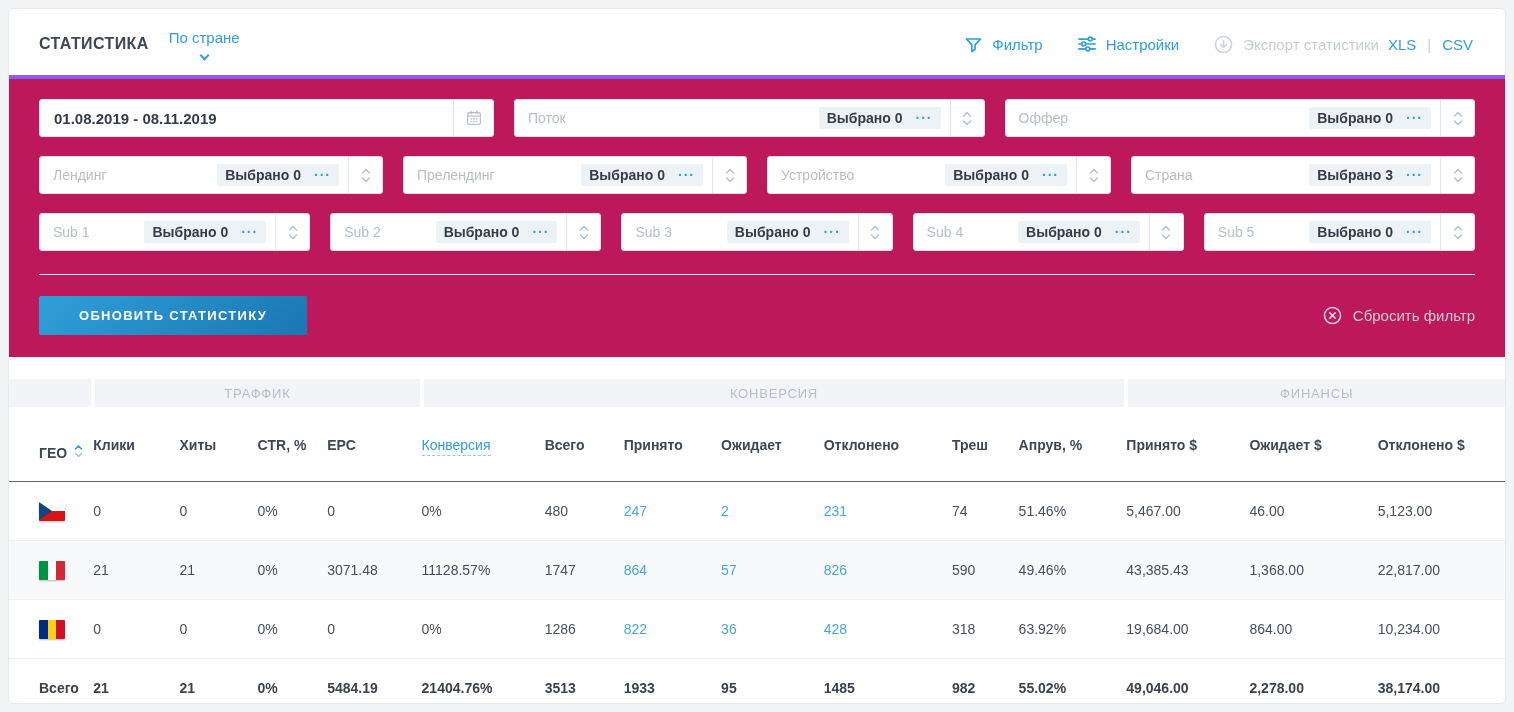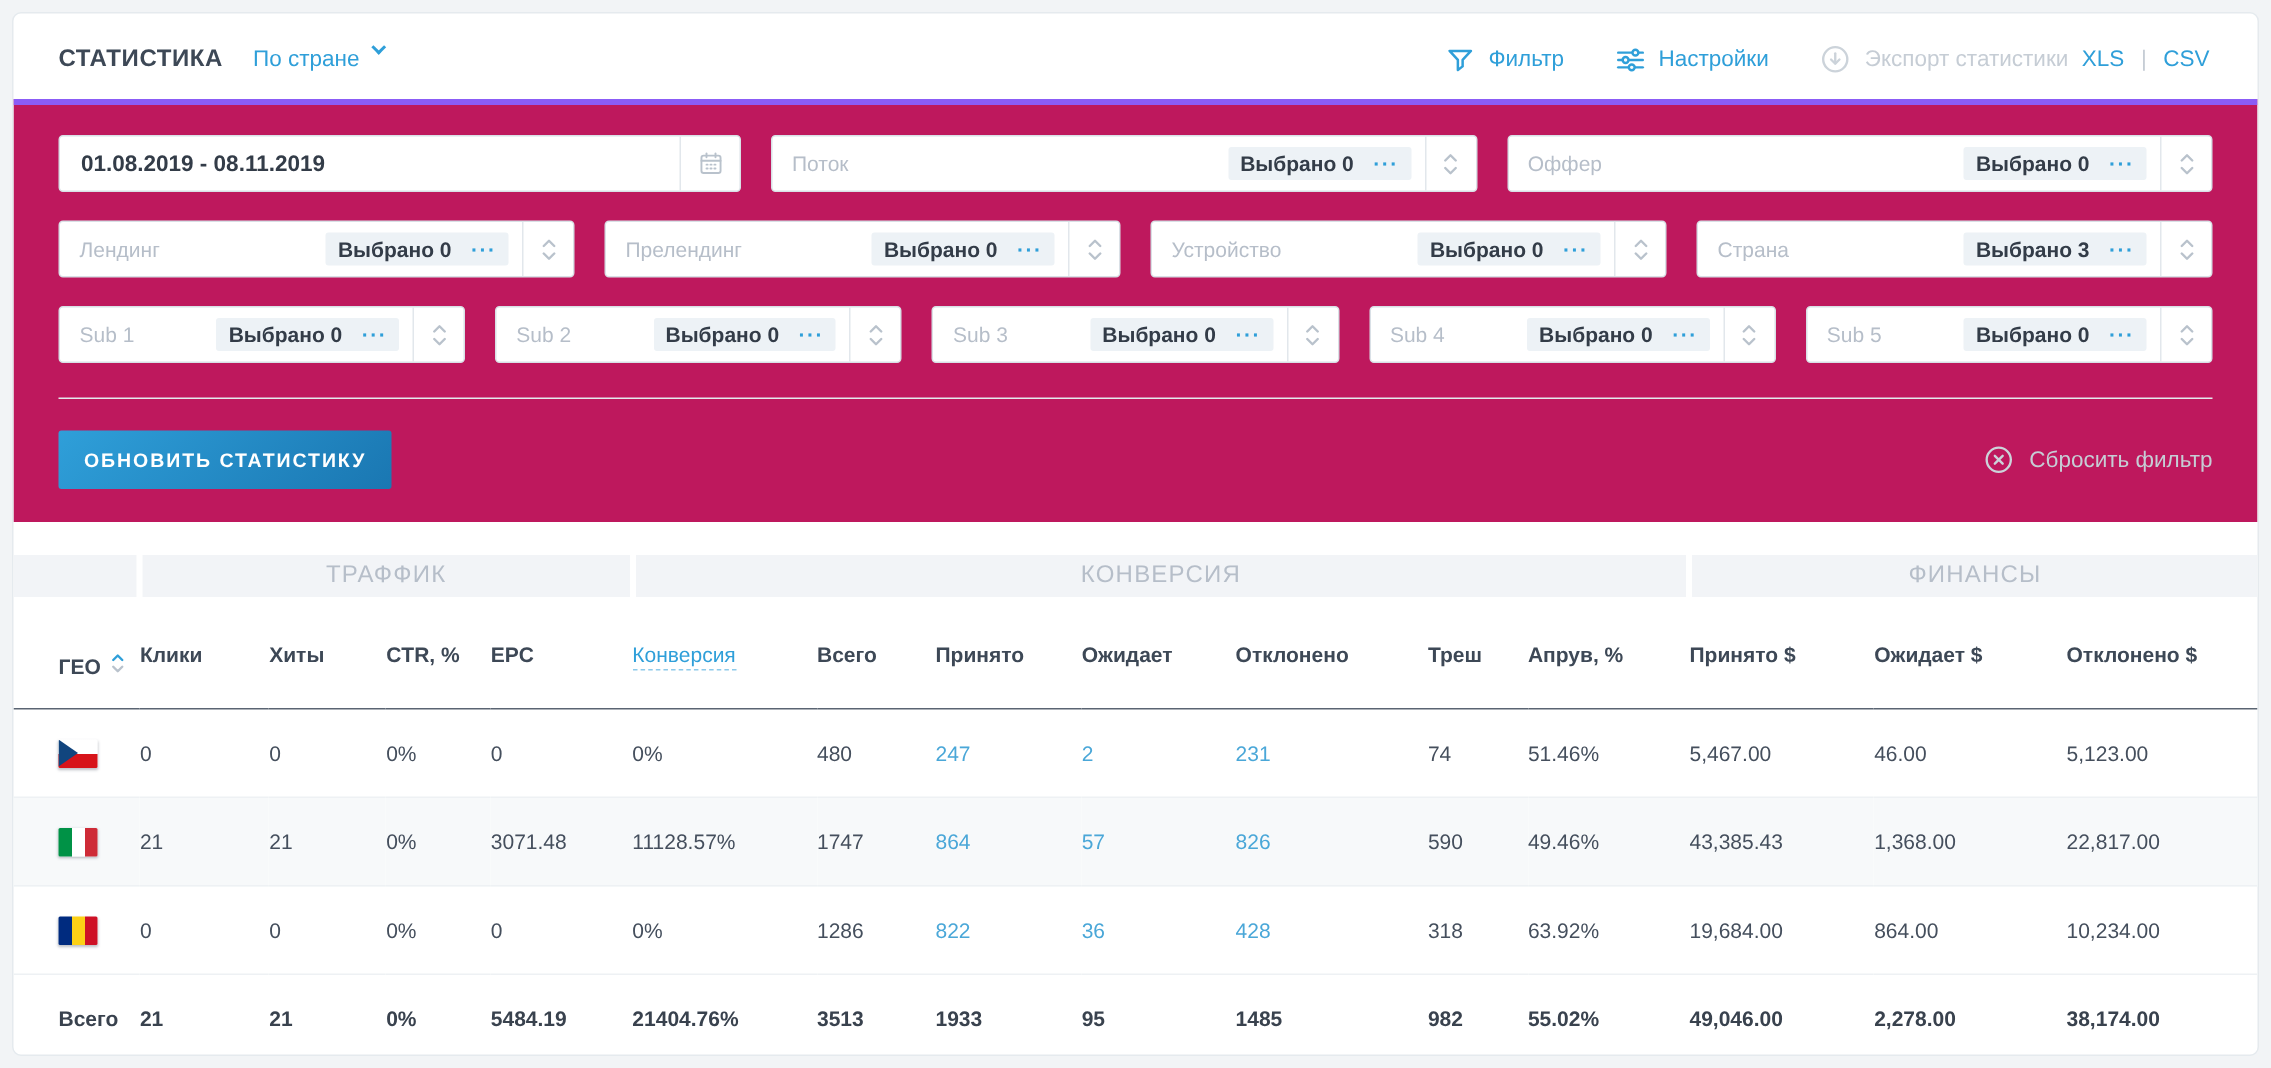--- a/index.html
+++ b/index.html
@@ -11,22 +11,22 @@
   }
   .card {
     width:1498px; height:696px; margin:8px;
     background:#fff; border:1px solid #e5eaee; border-radius:6px;
     overflow:hidden;
   }
 
   
   .topbar { display:flex; align-items:center; padding:20px 32px 16px 30px; }
   .title { font-size:16px; font-weight:700; color:#3d4856; letter-spacing:.4px; }
-  .view-sel { margin-left:20px; display:flex; gap:9px;
-              color:#2f9fd9; font-size:15px; cursor:pointer; }
+  .view-sel { margin-left:20px; display:flex; align-items:center; gap:9px;
+              color:#2f9fd9; font-size:15px; cursor:pointer;flex-direction:column; }
   .chev { width:7px; height:7px; border-right:2px solid #2f9fd9; border-bottom:2px solid #2f9fd9;
           transform:rotate(45deg); margin-top:-3px; }
   .topbar-right { margin-left:auto; display:flex; align-items:center; gap:10px; font-size:15px; }
   .tb-item { display:flex; align-items:center; gap:9px; color:#2f9fd9; cursor:pointer; }
   .tb-gap { width:14px; }
   .muted { color:#c6cdd5; }
   .pipe { color:#c6cdd5; margin:0 2px; }
   .blue { color:#2f9fd9; cursor:pointer; }
 
   
@@ -46,27 +46,27 @@
   .spin { width:34px; align-self:stretch; border-left:1px solid #e2e7ec;
           display:flex; align-items:center; justify-content:center; flex:0 0 34px; }
   .date-input { flex:0 0 455px; }
   .date-val { font-weight:700; color:#333c48; font-size:15px; padding-left:14px; flex:1; }
   .icon-box { width:40px; align-self:stretch; border-left:1px solid #e2e7ec;
               display:flex; align-items:center; justify-content:center; flex:0 0 40px; }
   .panel-divider { border-top:1px solid #e4e9ed; margin-top:23px; }
   .actions { display:flex; align-items:center; margin-top:21px; }
   .update-btn { background:linear-gradient(135deg,#2f9fd9 0%,#1a77b2 100%);
     color:#fff; font-family:"Liberation Sans",sans-serif; font-weight:700; font-size:13px;
-    letter-spacing:1.3px; border:none; border-radius:2px; padding:12px 17px; cursor:pointer; }
+    letter-spacing:1.3px; border:none; border-radius:2px; padding:12px 40px; cursor:pointer; }
   .reset { margin-left:auto; display:flex; align-items:center; gap:10px;
            color:#c6cdd5; font-size:15px; cursor:pointer; }
 
   
   table.stats { width:100%; border-collapse:collapse; font-size:14px; margin-top:22px; }
-  .group-row th { background:#f2f4f7; color:#b6bec9; font-size:16px; font-weight:400;
+  .group-row th { background:#f2f4f7; color:#b6bec9; font-size:13px; font-weight:400;
     letter-spacing:.8px; height:28px; border-right:4px solid #fff; text-align:center; }
   .group-row th:last-child { border-right:none; }
   .cols-row th { text-align:left; font-weight:700; color:#3d4856; font-size:14px;
     padding:21px 8px 19px 0; border-bottom:1px solid #5a6472; white-space:nowrap; }
   .cols-row th:first-child { padding-left:30px; }
   .th-link { color:#2f9fd9; font-weight:400; border-bottom:1px dashed rgba(47,159,217,.55);
              padding-bottom:2px; cursor:pointer; }
   .geo-th { display:inline-flex; align-items:center; gap:7px; cursor:pointer;margin-top:16px; }
   tbody td { padding:0 8px 0 0; height:59px; color:#454f5d; border-bottom:1px solid #eef1f4;
              white-space:nowrap; }

